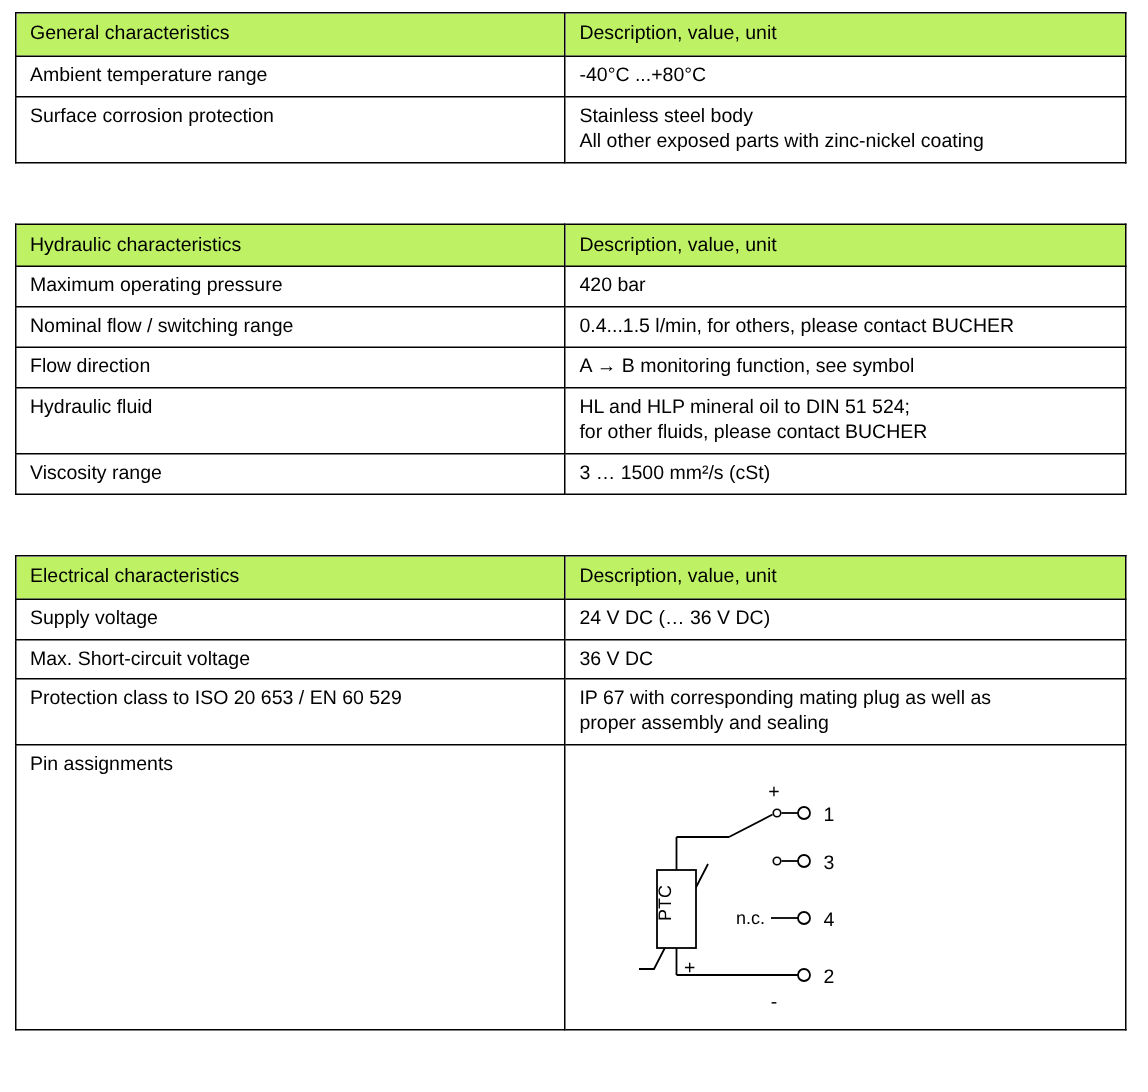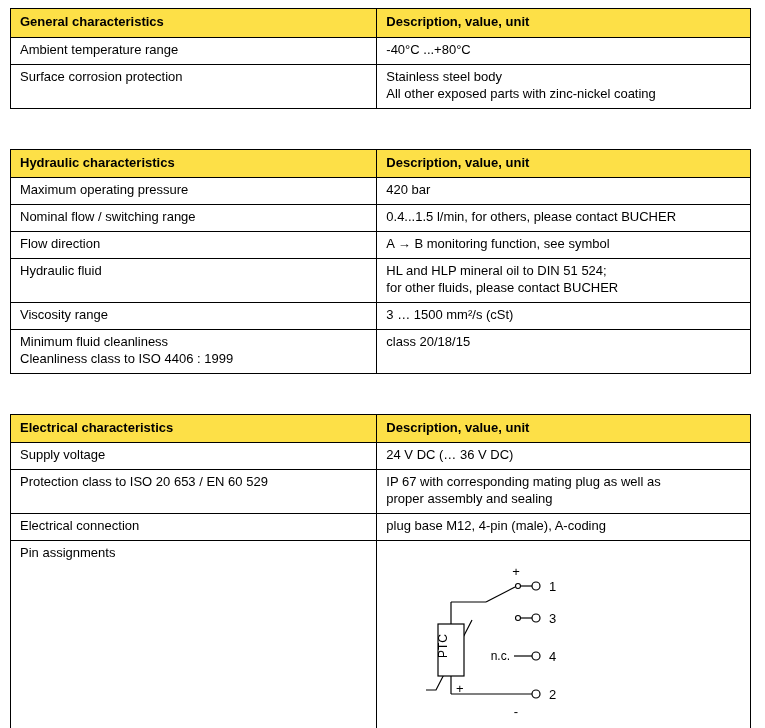--- a/index.html
+++ b/index.html
@@ -29,22 +29,22 @@
   table.spec th, table.spec td {
     border: 1px solid #000000;
     padding: 4px 9px 5px 9px;
     text-align: left;
     vertical-align: top;
     white-space: pre-line;
     line-height: 1.3;
     overflow: hidden;
   }
   table.spec th {
-    background: #fde047;
-    font-weight: bold;
+    background: #bef264;
+    font-weight: normal;
     padding-top: 5px;
     padding-bottom: 6px;
   }
   td.diagram-cell {
     padding: 6px 8px 6px 48px;
   }
   svg text {
     font-family: "Liberation Sans", sans-serif;
     fill: #000000;
   }
@@ -100,50 +100,45 @@
     </tr>
     <tr>
       <td>Hydraulic fluid</td>
       <td>HL and HLP mineral oil to DIN 51 524;
 for other fluids, please contact BUCHER</td>
     </tr>
     <tr>
       <td>Viscosity range</td>
       <td>3 … 1500 mm²/s (cSt)</td>
     </tr>
-    <tr>
-      <td>Minimum fluid cleanliness
-Cleanliness class to ISO 4406 : 1999</td>
-      <td>class 20/18/15</td>
-    </tr>
   </tbody>
     </table>
 
   <table class="spec">
     <colgroup>
         <col class="c1">
         <col class="c2">
       </colgroup>
     <tbody>
         <tr>
       <th>Electrical characteristics</th>
       <th>Description, value, unit</th>
     </tr>
     <tr>
       <td>Supply voltage</td>
       <td>24 V DC (… 36 V DC)</td>
     </tr>
     <tr>
+      <td>Max. Short-circuit voltage</td>
+      <td>36 V DC</td>
+    </tr>
+    <tr>
       <td>Protection class to ISO 20 653 / EN 60 529</td>
       <td>IP 67 with corresponding mating plug as well as
 proper assembly and sealing</td>
-    </tr>
-    <tr>
-      <td>Electrical connection</td>
-      <td>plug base M12, 4-pin (male), A-coding</td>
     </tr>
     <tr>
       <td>Pin assignments</td>
       <td class="diagram-cell">
         <svg width="212" height="158" viewBox="0 0 212 158">
 
           <g stroke="#000000" stroke-width="1.2" fill="none">
 
             <path d="M65,40 H100"></path>
 

